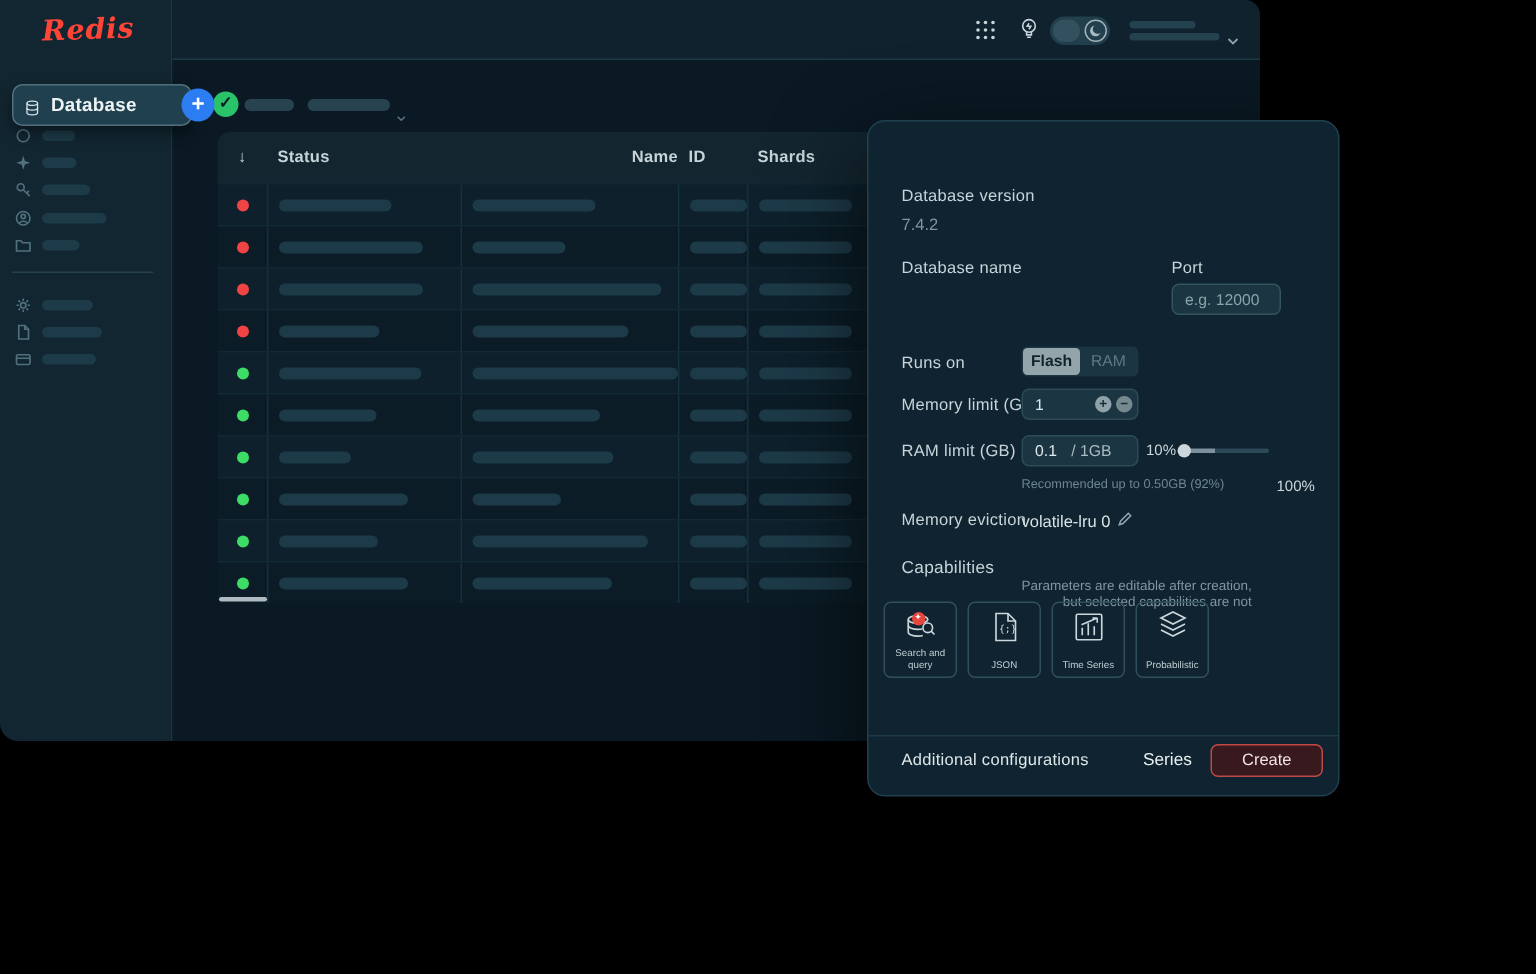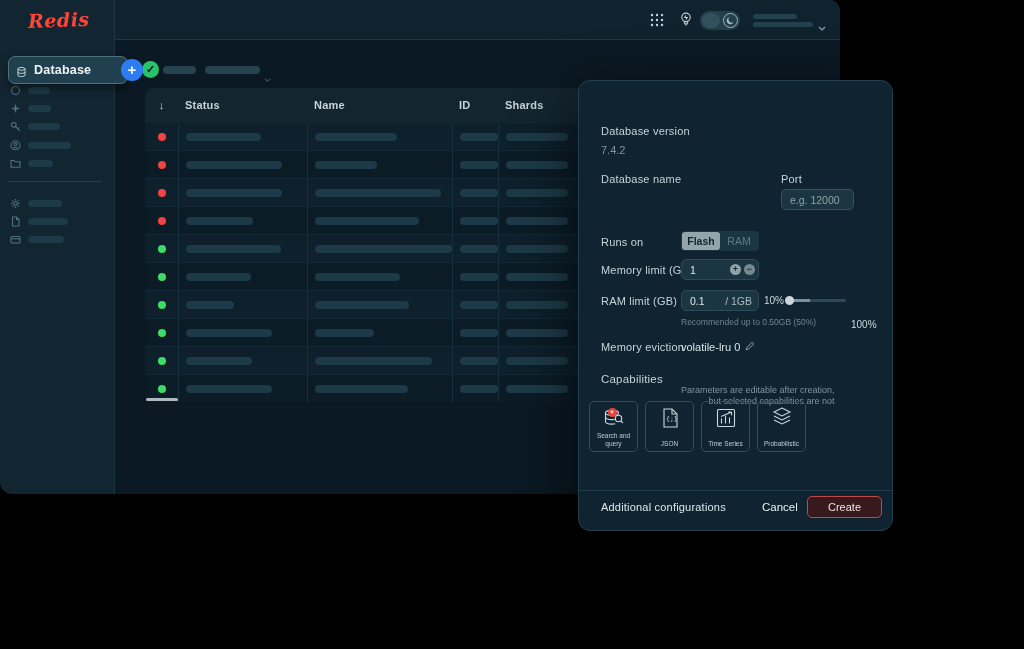--- a/index.html
+++ b/index.html
@@ -55,21 +55,21 @@
                 border-radius:4px; background:#27434f; }
   .tool-chev { position:absolute; left:264px; top:68px; }
 
   
   .table { position:absolute; left:145px; top:88px; width:680px; height:314px;
            background:#0c1d27; border-radius:8px 8px 0 0; overflow:hidden; }
   .thead { display:flex; height:34px; background:#13252f; align-items:center; }
   .th { font-size:11px; color:#c6d3d8; font-weight:bold; letter-spacing:.2px; }
   .col0 { width:33px; display:flex; justify-content:center; }
   .col1 { width:129px; padding-left:7px; }
-  .col2 { width:145px; padding-left:7px; }
+  .col2 { width:145px; padding-left:7px;text-align:right; }
   .col3 { width:46px; padding-left:7px; }
   .col4 { width:80px; padding-left:7px; }
   .col5 { flex:1; }
   .trow { display:flex; height:28px; align-items:center; border-top:1px solid #122935; }
   .trow:nth-child(odd) { background:#0d202b; }
   .trow:nth-child(even) { background:#0b1c26; }
   .cell { height:100%; display:flex; align-items:center; border-left:1px solid #14313e; }
   .cell.first { border-left:none; justify-content:center; }
   .dot { width:8px; height:8px; border-radius:50%; }
   .skel { height:8px; border-radius:4px; background:#1d3a48; }
@@ -96,21 +96,21 @@
   .stepbox { position:absolute; left:102px; top:178px; width:78px; height:21px;
              background:#1b3642; border:1px solid #2c4a57; border-radius:5px;
              display:flex; align-items:center; }
   .step-val { font-size:10.5px; color:#dce7ea; padding-left:8px; flex:1; }
   .step-btn { width:11px; height:11px; border-radius:50%; background:#8fa1a9; color:#16303b;
               font-size:9px; font-weight:bold; text-align:center; line-height:10px; margin-right:3px; }
   .rambox { position:absolute; left:102px; top:209px; width:78px; height:21px;
             background:#1b3642; border:1px solid #2c4a57; border-radius:5px;
             display:flex; align-items:center; }
   .ram-val { font-size:10.5px; color:#dce7ea; padding-left:8px; flex:1; }
-  .ram-suffix { font-size:10.5px; color:#a9bac1; padding-right:6px; }
+  .ram-suffix { font-size:10.5px; color:#a9bac1; padding-right:17px; }
   .pct { font-size:10px; color:#cdd8dc; }
   .slider-track { position:absolute; left:209px; top:218px; width:58px; height:3px; border-radius:2px;
                   background:linear-gradient(90deg,#7b919b 0%,#7b919b 38%,#2b4956 38%); }
   .slider-knob { position:absolute; left:206px; top:215px; width:9px; height:9px;
                  border-radius:50%; background:#cdd6da; }
   .helper { position:absolute; left:102px; top:236px; font-size:8.5px; color:#6d8692; }
   .evict-val { position:absolute; left:102px; top:260px; font-size:11px; color:#d8e2e5;
                display:flex; align-items:center; gap:5px; }
   .cap-note { position:absolute; left:102px; top:304px; font-size:9px; line-height:11px; color:#7f95a0;text-align:right; }
   .cards { position:absolute; left:10px; top:320px; display:flex; gap:7px; }
@@ -493,21 +493,21 @@
 
     <div class="m-label abs" style="left:22px; top:214px;">RAM limit (GB)</div>
     <div class="rambox">
       <span class="ram-val">0.1</span>
       <span class="ram-suffix">/ 1GB</span>
     </div>
     <span class="pct abs" style="left:185px; top:214px;">10%</span>
     <div class="slider-track"></div>
     <div class="slider-knob"></div>
     <span class="pct abs" style="left:272px; top:214px;margin-top:24px;">100%</span>
-    <div class="helper">Recommended up to 0.50GB (50%)</div>
+    <div class="helper">Recommended up to 0.50GB (92%)</div>
 
     <div class="m-label abs" style="left:22px; top:260px;">Memory eviction</div>
     <div class="evict-val">
       <span>volatile-lru 0</span>
       <span>
         <svg width="10" height="10" viewBox="0 0 10 10" fill="none" stroke="#93a7af" stroke-width="1">
           <path d="M1.2 8.8 L2 6.4 L7.2 1.2 L8.8 2.8 L3.6 8 Z"></path>
         </svg>
       </span>
     </div>
@@ -559,17 +559,17 @@
               <path d="M3 9 L11 13 L19 9"></path>
               <path d="M3 13 L11 17 L19 13"></path>
             </svg>
           </span>
                     <span class="card-label">Probabilistic</span>
         </div>
       </div>
 
     <div class="m-divider"></div>
     <div class="foot-link">Additional configurations</div>
-    <div class="cancel-btn">Cancel</div>
+    <div class="cancel-btn">Series</div>
     <div class="create-btn">Create</div>
   </div>
 
 </div>
 
 </body></html>

